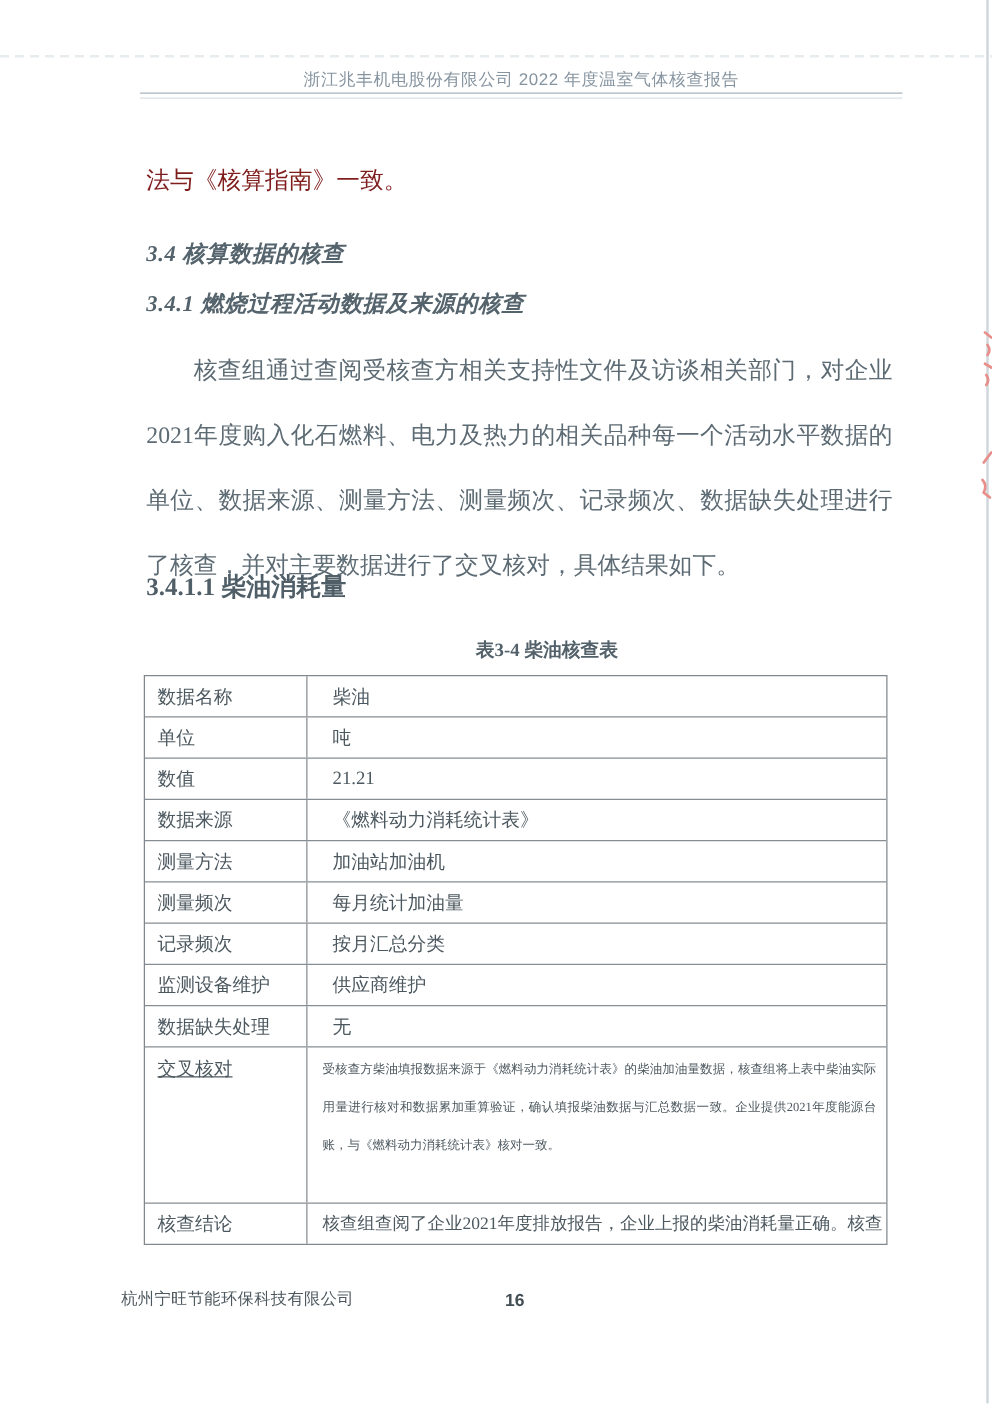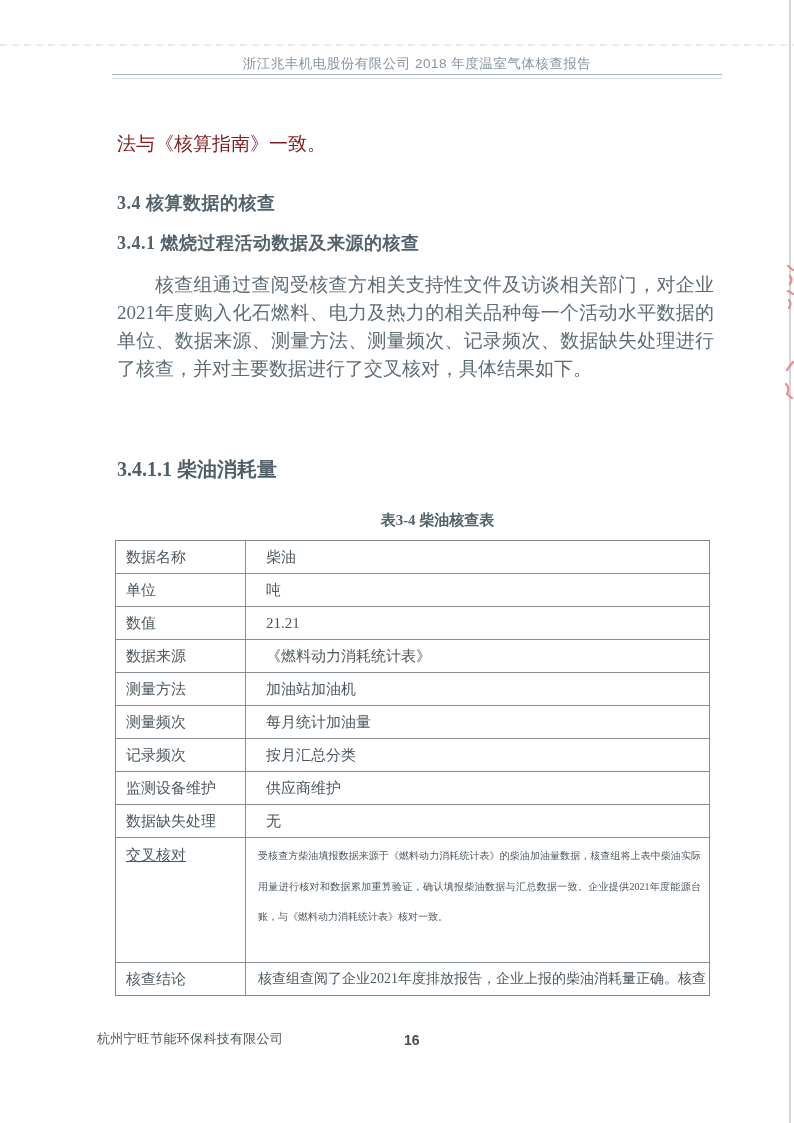--- a/index.html
+++ b/index.html
@@ -63,36 +63,37 @@
     font-size: 19px;
     color: #7f1d1d;
   }
   .h-sec {
     position: absolute;
     left: 117px;
     font-size: 18px;
     font-weight: 700;
     color: #54636c;
     letter-spacing: .5px;
+    font-style: italic;
   }
   .h-34   { top: 191px; }
   .h-341  { top: 231px; }
   .h-3411 {
     position: absolute;
     left: 117px; top: 456px;
     font-size: 20px;
     font-weight: 700;
     color: #4f5e67;
   }
   .paragraph {
     position: absolute;
     left: 117px; top: 271px;
     width: 597px;
     font-size: 19px;
-    line-height: 28px;
+    line-height: 52px;
     text-indent: 2em;
     text-align: justify;
     color: #5d6b74;
   }
 
   
   .tbl-caption {
     position: absolute;
     left: 140px; top: 511px;
     width: 595px;
@@ -184,21 +185,21 @@
     <g stroke="#e88f8c" stroke-width="2.2" fill="none" stroke-linecap="round">
       <path d="M9 8 L14 12"></path>
       <path d="M11 18 Q14 22 11 26"></path>
       <path d="M9 33 L14 36"></path>
       <path d="M10 42 Q13 46 10 50"></path>
       <path d="M8 112 L14 104"></path>
       <path d="M7 126 Q11 130 8 136 L13 140"></path>
     </g>
   </svg>
 
-  <div class="header-title">浙江兆丰机电股份有限公司 2018 年度温室气体核查报告</div>
+  <div class="header-title">浙江兆丰机电股份有限公司 2022 年度温室气体核查报告</div>
   <div class="header-rule"></div>
 
   <div class="carryover">法与《核算指南》一致。</div>
 
   <div class="h-sec h-34">3.4  核算数据的核查</div>
   <div class="h-sec h-341">3.4.1  燃烧过程活动数据及来源的核查</div>
 
   <div class="paragraph">核查组通过查阅受核查方相关支持性文件及访谈相关部门，对企业2021年度购入化石燃料、电力及热力的相关品种每一个活动水平数据的单位、数据来源、测量方法、测量频次、记录频次、数据缺失处理进行了核查，并对主要数据进行了交叉核对，具体结果如下。</div>
 
   <div class="h-3411">3.4.1.1 柴油消耗量</div>

